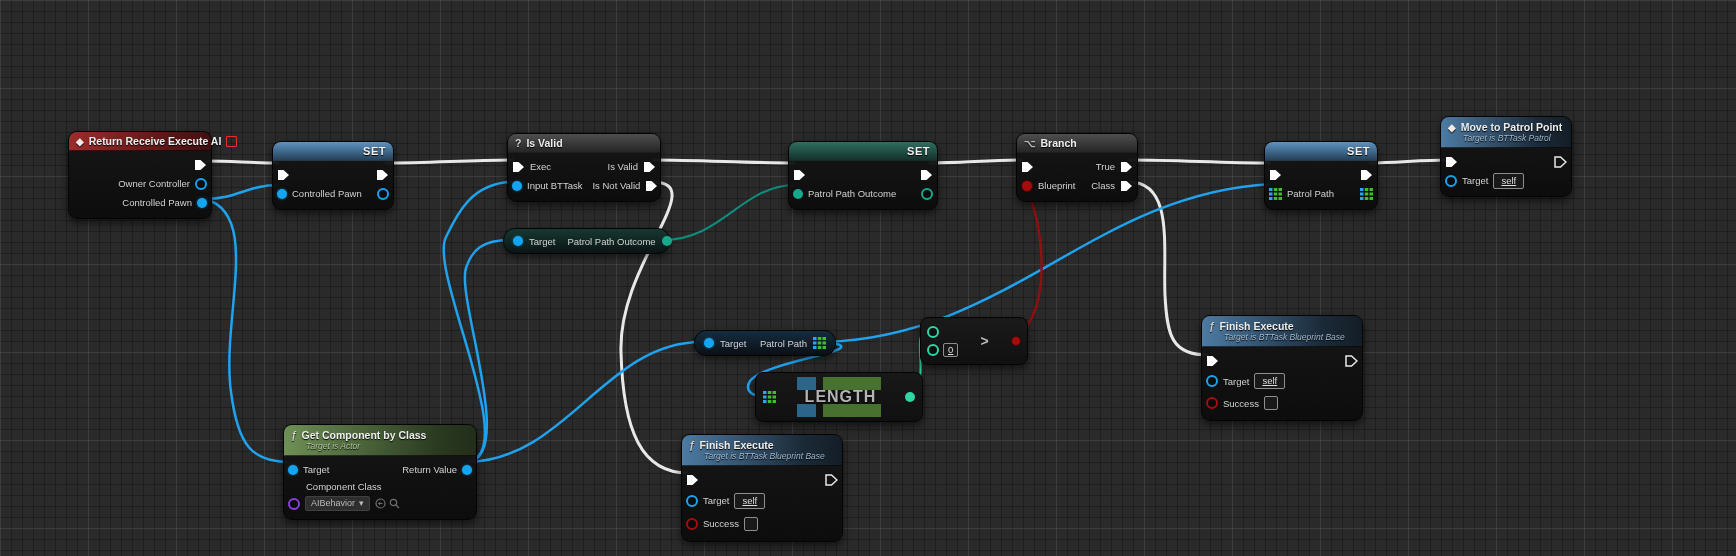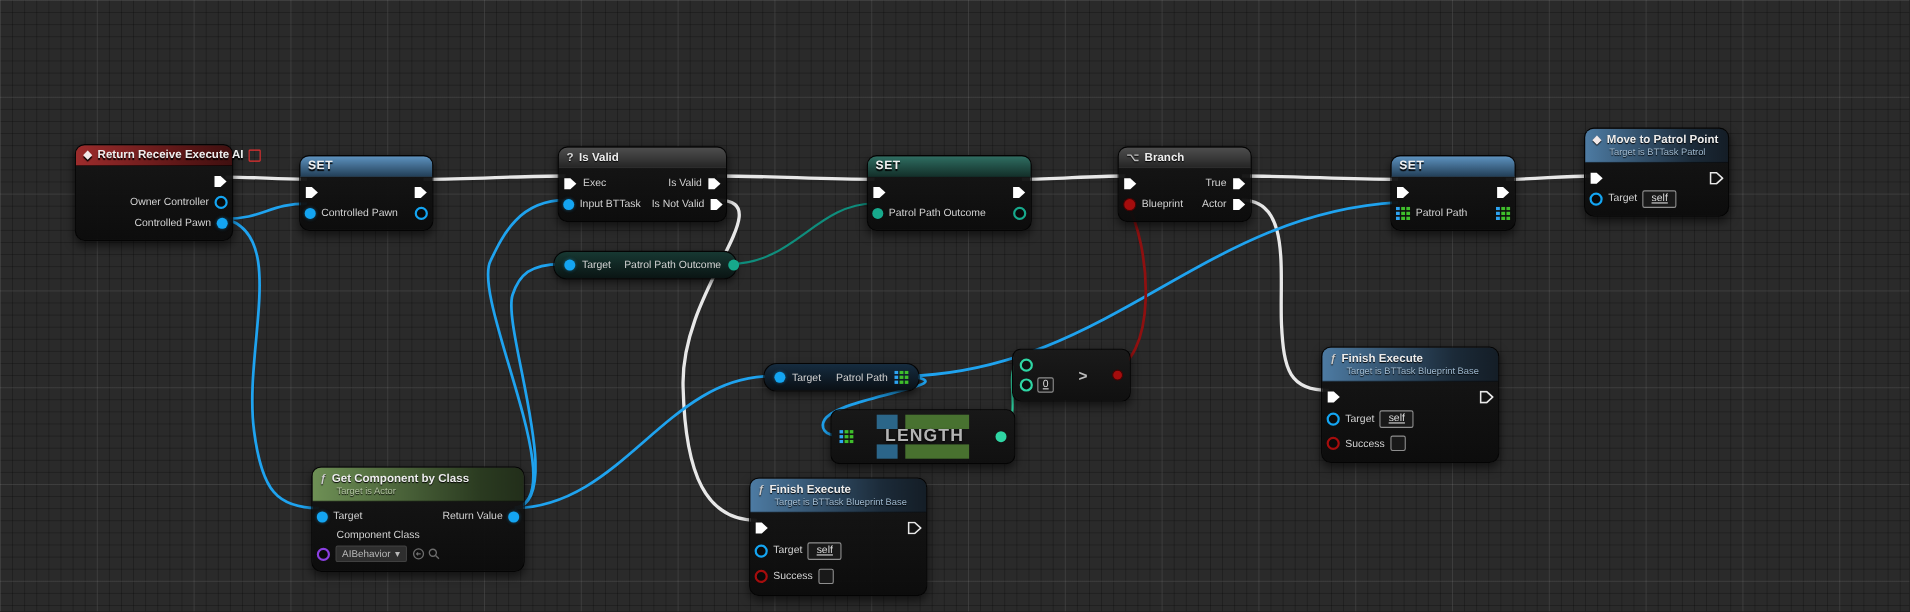--- a/index.html
+++ b/index.html
@@ -12,22 +12,22 @@
     background-size:88px 88px,88px 88px,11px 11px,11px 11px;}
   .wires{position:absolute;inset:0;z-index:1;}
   .wires path{fill:none;}
   .node{position:absolute;z-index:2;background:linear-gradient(180deg,rgba(22,22,22,.97),rgba(11,11,11,.95));
     border:1px solid #040404;border-radius:9px;box-shadow:0 4px 9px rgba(0,0,0,.55);color:#cfcfcf;font-size:9.5px;}
   .hdr{height:18px;display:flex;align-items:center;gap:5px;padding:0 7px;border-radius:8px 8px 0 0;
     font-weight:bold;font-size:10.5px;color:#eee;text-shadow:0 1px 1px #000;border-bottom:1px solid rgba(0,0,0,.6);}
   .hdr .ttl{white-space:nowrap;}
   .hdr.tall{height:30px;flex-direction:column;align-items:flex-start;justify-content:center;gap:0;}
   .hrow{display:flex;align-items:center;gap:5px;}
-  .sub{font-size:8.5px;font-weight:normal;color:#a8bdb4;padding-left:15px;white-space:nowrap;}
-  .hdr.set-h{justify-content:flex-start;font-size:11px;letter-spacing:.5px;}
+  .sub{font-size:8.5px;font-style:italic;font-weight:normal;color:#a8bdb4;padding-left:15px;white-space:nowrap;}
+  .hdr.set-h{justify-content:flex-end;font-size:11px;letter-spacing:.5px;}
   .h-red{background:linear-gradient(90deg,#9c2c2c,#5a1616 70%,#401010);}
   .h-gray{background:linear-gradient(180deg,#4e4e4e,#262626);}
   .h-blue{background:linear-gradient(90deg,#4d7ba3,#1b2a38 75%,#141d26);}
   .h-blue2{background:linear-gradient(180deg,#5e93c0,#24415a);}
   .h-teal{background:linear-gradient(180deg,#2f6e62,#14312b);}
   .h-green{background:linear-gradient(90deg,#6e9055,#2a3a20 80%,#222e1a);}
   .h-blue .sub,.h-blue2 .sub{color:#9fb9cf;}
   .h-green .sub{color:#b3c4a2;}
   .body{padding:4px 0 6px;}
   .prow{display:flex;align-items:center;height:19px;padding:0 4px;gap:5px;white-space:nowrap;}
@@ -217,21 +217,21 @@
         <span class="grow"></span>
         <span class="lbl">True</span>
         <svg class="pexec" width="13" height="12" viewBox="0 0 13 12">
             <path d="M1 1h5.5L12 6 6.5 11H1z" fill="#fff"></path>
           </svg>
       </div>
       <div class="prow">
         <span class="dot f-red"></span>
         <span class="lbl">Blueprint</span>
         <span class="grow"></span>
-        <span class="lbl">Actor</span>
+        <span class="lbl">Class</span>
         <svg class="pexec" width="13" height="12" viewBox="0 0 13 12">
             <path d="M1 1h5.5L12 6 6.5 11H1z" fill="#fff"></path>
           </svg>
       </div>
     </div>
   </div>
 
   <div class="node" style="left:1264px;top:141px;width:112px;">
     <div class="hdr set-h h-blue2">
       <span class="ttl">SET</span>

